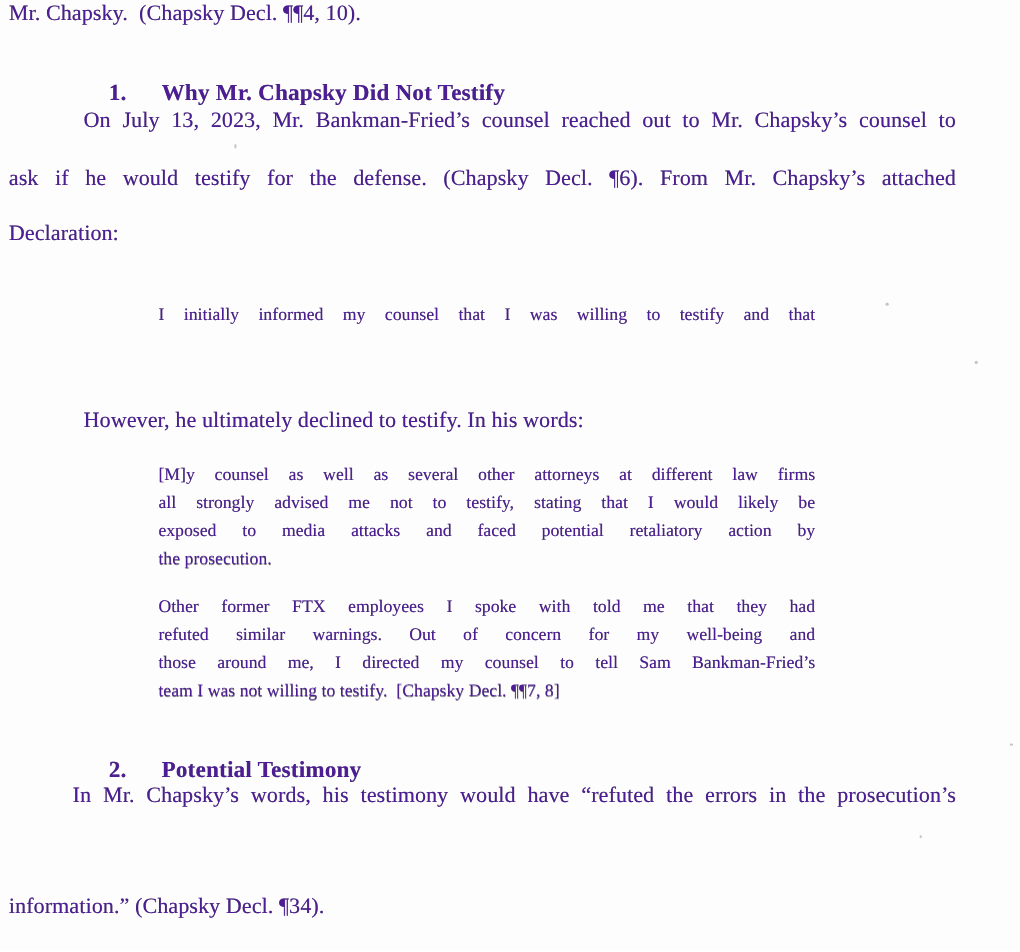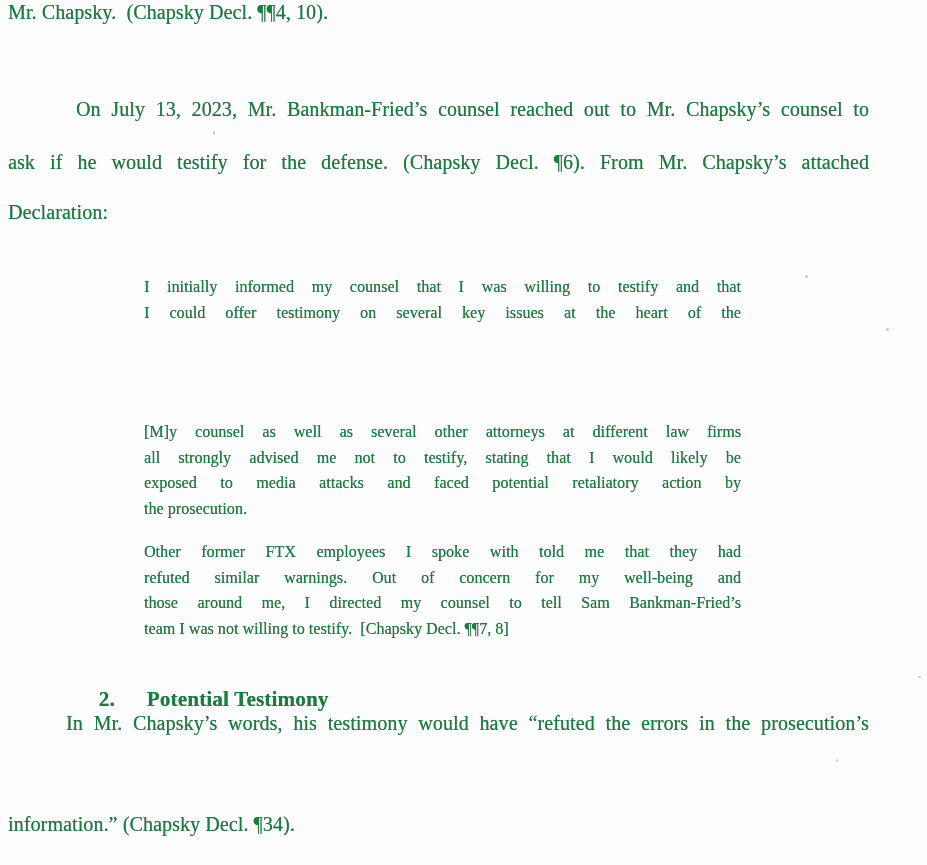--- a/index.html
+++ b/index.html
@@ -1,18 +1,18 @@
 <!DOCTYPE html>
 <html><head>
 <meta charset="utf-8">
 <style>
   html,body{margin:0;padding:0;background:#ffffff;}
   .page{
     position:relative;width:927px;height:865px;background:#fdfdfd;
-    font-family:"Liberation Serif","DejaVu Serif",serif;color:#15803d;
+    font-family:"Liberation Serif","DejaVu Serif",serif;color:#4c1d95;
     overflow:hidden;text-shadow:0.2px 0.2px 0.3px rgba(0,0,0,.5);
   }
   .ln{position:absolute;left:8px;width:861px;box-sizing:border-box;
       font-size:20px;line-height:24px;letter-spacing:0.1px;}
   .left{white-space:pre;}
   .just{text-align:justify;text-align-last:justify;}
   .ind68{padding-left:68px;}
   .ind58{padding-left:58px;}
   .heading{position:absolute;left:77px;font-size:21px;font-weight:700;
            line-height:24px;white-space:pre;letter-spacing:0.2px;}
@@ -23,30 +23,33 @@
   .qleft{white-space:pre;}
   .speck{position:absolute;background:#8f8f8f;border-radius:50%;opacity:.5;}
 </style>
 </head>
 <body>
 
 <div class="page">
 
   <div class="ln left" style="top:0px">Mr. Chapsky.&nbsp; (Chapsky Decl. ¶¶4, 10).</div>
 
+  <div class="heading" style="top:48px">
+    <span class="hnum">1.</span><span>Why Mr. Chapsky Did Not Testify</span>
+  </div>
 
   <div class="ln just ind68" style="top:97px">On July 13, 2023, Mr. Bankman-Fried’s counsel reached out to Mr. Chapsky’s counsel to</div>
   <div class="ln just" style="top:150px">ask if he would testify for the defense. (Chapsky Decl. ¶6). From Mr. Chapsky’s attached</div>
   <div class="ln left" style="top:200px">Declaration:</div>
 
   <div class="quote" style="top:274px">
     <div class="qjust">I initially informed my counsel that I was willing to testify and that</div>
-    <div class="qjust">I could offer testimony on several key issues at the heart of the</div>
   </div>
 
+  <div class="ln left ind68" style="top:370px">However, he ultimately declined to testify. In his words:</div>
 
   <div class="quote" style="top:419px">
     <div class="qjust">[M]y counsel as well as several other attorneys at different law firms</div>
     <div class="qjust">all strongly advised me not to testify, stating that I would likely be</div>
     <div class="qjust">exposed to media attacks and faced potential retaliatory action by</div>
     <div class="qleft">the prosecution.</div>
   </div>
 
   <div class="quote" style="top:539px">
     <div class="qjust">Other former FTX employees I spoke with told me that they had</div>

